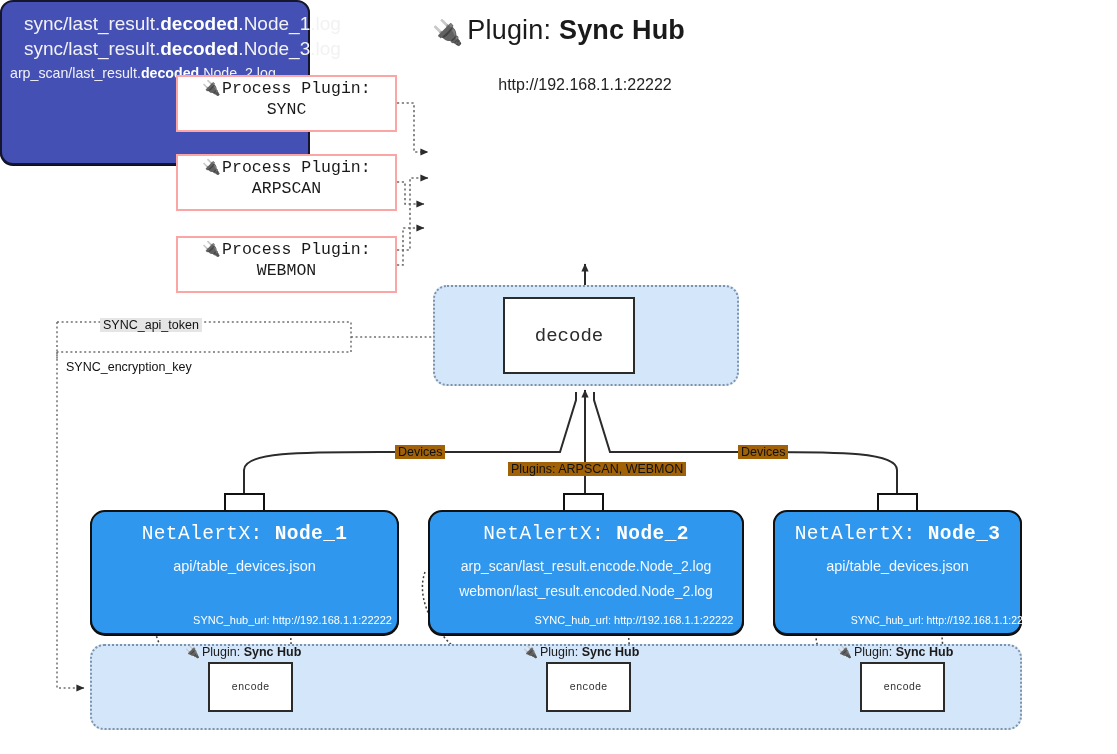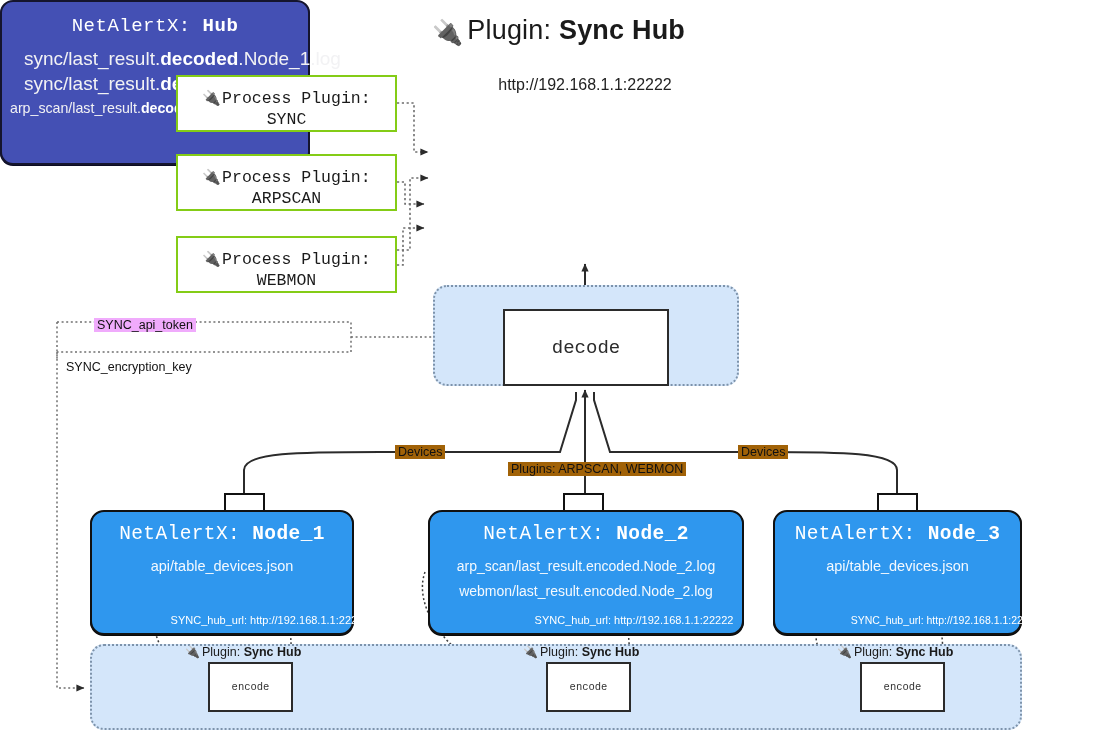--- a/index.html
+++ b/index.html
@@ -10,24 +10,24 @@
 
   
   #title{position:absolute;left:0;top:14px;width:1117px;text-align:center;
          font-size:27px;line-height:32px;letter-spacing:.2px;}
   #title .plug{font-size:25px;vertical-align:-2px;margin-right:4px;}
   #title .b{font-weight:bold;}
 
   
   .box{position:absolute;box-sizing:border-box;}
 
-  .pbox{border:2px solid #84cc16;background:#fff;
+  .pbox{border:2px solid #fca5a5;background:#fff;
         font-family:"Liberation Mono","DejaVu Sans Mono",monospace;
         font-size:16.5px;line-height:21px;text-align:center;
-        display:flex;flex-direction:column;align-items:center;justify-content:flex-end;}
+        display:flex;flex-direction:column;align-items:center;justify-content:flex-start;}
   .pbox .l1{white-space:nowrap;}
   .pbox .l1 .plug{font-family:"Liberation Sans",sans-serif;font-size:15px;margin-right:1px;}
 
   #hub{left:432px;top:97px;width:306px;height:161px;background:#4450b4;
        border:2px solid #15152e;border-radius:13px;box-shadow:0 1px 0 #0c0c22;}
   #hub .hub-title{font-family:"Liberation Mono","DejaVu Sans Mono",monospace;
        color:#fff;font-size:19px;text-align:center;margin-top:13px;letter-spacing:.5px;}
   #hub .hub-title b{font-weight:bold;}
   #hub .logs{margin-top:9px;}
   #hub .logs div{color:#f2f2f4;font-size:19px;line-height:25px;padding-left:22px;
@@ -40,21 +40,21 @@
 
   
   .band{position:absolute;background:#d4e6fa;border:2px dotted #7d93ab;border-radius:14px;
         box-sizing:border-box;}
   #decband{left:433px;top:285px;width:306px;height:101px;}
   #bottomband{left:90px;top:644px;width:932px;height:86px;}
 
   .white-node{position:absolute;background:#fff;border:2px solid #2b2b2b;box-sizing:border-box;
         display:flex;align-items:center;justify-content:center;
         font-family:"Liberation Mono","DejaVu Sans Mono",monospace;color:#333;}
-  #decode{left:503px;top:297px;width:166px;height:77px;font-size:19px;color:#2c2c2c;margin-top:12px;}
+  #decode{left:503px;top:297px;width:132px;height:77px;font-size:19px;color:#2c2c2c;}
   .encode{width:85px;height:50px;font-size:10.5px;}
   #enc1{left:208px;top:662px;}
   #enc2{left:546px;top:662px;}
   #enc3{left:860px;top:662px;}
 
   .plugin-cap{position:absolute;font-size:12.5px;white-space:nowrap;}
   .plugin-cap .plug{font-size:12px;margin-right:2px;}
   .plugin-cap b{font-weight:bold;}
   #cap1{left:185px;top:645px;}
   #cap2{left:523px;top:645px;}
@@ -63,41 +63,41 @@
   
   .node{position:absolute;background:#2f97ee;border:2px solid #111;border-radius:14px;
         box-sizing:border-box;box-shadow:0 1px 0 #0a0a0a;}
   .node .ntitle{font-family:"Liberation Mono","DejaVu Sans Mono",monospace;color:#fff;
         font-size:19.5px;text-align:center;margin-top:11px;letter-spacing:.4px;}
   .node .ntitle b{font-weight:bold;}
   .node .nlines{margin-top:9px;text-align:center;}
   .node .nlines div{color:#f4f9fe;font-size:14.5px;line-height:25px;white-space:nowrap;}
   .node .nurl{position:absolute;left:0;bottom:7px;width:100%;text-align:center;
         color:#ffffff;font-size:11px;margin-left:48px;}
-  #node1{left:90px;top:510px;width:264px;height:125px;}
+  #node1{left:90px;top:510px;width:309px;height:125px;border-radius:15px;}
   #node2{left:428px;top:510px;width:316px;height:125px;}
   #node3{left:773px;top:510px;width:249px;height:125px;}
   #node2 .nlines div{font-size:14px;}
   #node3 .nurl{font-size:10.5px;}
 
   
   .env{position:absolute;width:41px;height:29px;background:#fff;border:2px solid #111;
        box-sizing:border-box;}
   .env:before,.env:after{content:"";position:absolute;left:-1px;top:-1px;width:39px;height:27px;}
   #env1{left:224px;top:493px;}
   #env2{left:563px;top:493px;}
   #env3{left:877px;top:493px;}
 
   
   .elabel{position:absolute;font-size:12.5px;color:#111;background:#a16207;padding:0 3px;
           white-space:nowrap;}
   #lbl-devL{left:395px;top:445px;}
   #lbl-devR{left:738px;top:445px;}
   #lbl-plugins{left:508px;top:462px;}
-  #lbl-token{left:94px;top:318px;background:#f0abfc;}
+  #lbl-token{left:100px;top:318px;background:#e5e5e5;}
   #lbl-key{left:63px;top:360px;background:#fff;}
 </style>
 </head>
 <body>
 
 <svg class="layer" width="1117" height="754" viewBox="0 0 1117 754">
   <defs>
     <marker id="ah" markerWidth="9" markerHeight="9" refX="7.6" refY="3.6" orient="auto" markerUnits="userSpaceOnUse">
       <path d="M0,0 L8,3.6 L0,7.2 z" fill="#2b2b2b"></path>
     </marker>
@@ -155,21 +155,20 @@
 </div>
 
 <div class="box pbox" style="left:176px;top:236px;width:221px;height:57px;">
   <div class="l1"><span class="plug">🔌</span><span>Process Plugin:</span></div>
   <div>WEBMON</div>
 </div>
 
 <div id="huburl">http://192.168.1.1:22222</div>
 
 <div id="hub">
-  <div class="hub-title"><span>NetAlertX: </span><b>Hub</b></div>
   <div class="logs">
     <div><span>sync/last_result.</span><b>decoded</b><span>.Node_1.log</span></div>
     <div><span>sync/last_result.</span><b>decoded</b><span>.Node_3.log</span></div>
     <div class="wide"><span>arp_scan/last_result.</span><b>decoded</b><span>.Node_2.log</span></div>
   </div>
 </div>
 
 <div class="elabel" id="lbl-token">SYNC_api_token</div>
 <div class="elabel" id="lbl-key">SYNC_encryption_key</div>
 
@@ -188,21 +187,21 @@
   <div class="ntitle"><span>NetAlertX: </span><b>Node_1</b></div>
   <div class="nlines">
     <div>api/table_devices.json</div>
   </div>
   <div class="nurl">SYNC_hub_url: http://192.168.1.1:22222</div>
 </div>
 
 <div class="node" id="node2">
   <div class="ntitle"><span>NetAlertX: </span><b>Node_2</b></div>
   <div class="nlines">
-    <div>arp_scan/last_result.encoded.Node_2.log</div>
+    <div>arp_scan/last_result.encode.Node_2.log</div>
     <div>webmon/last_result.encoded.Node_2.log</div>
   </div>
   <div class="nurl">SYNC_hub_url: http://192.168.1.1:22222</div>
 </div>
 
 <div class="node" id="node3">
   <div class="ntitle"><span>NetAlertX: </span><b>Node_3</b></div>
   <div class="nlines">
     <div>api/table_devices.json</div>
   </div>

